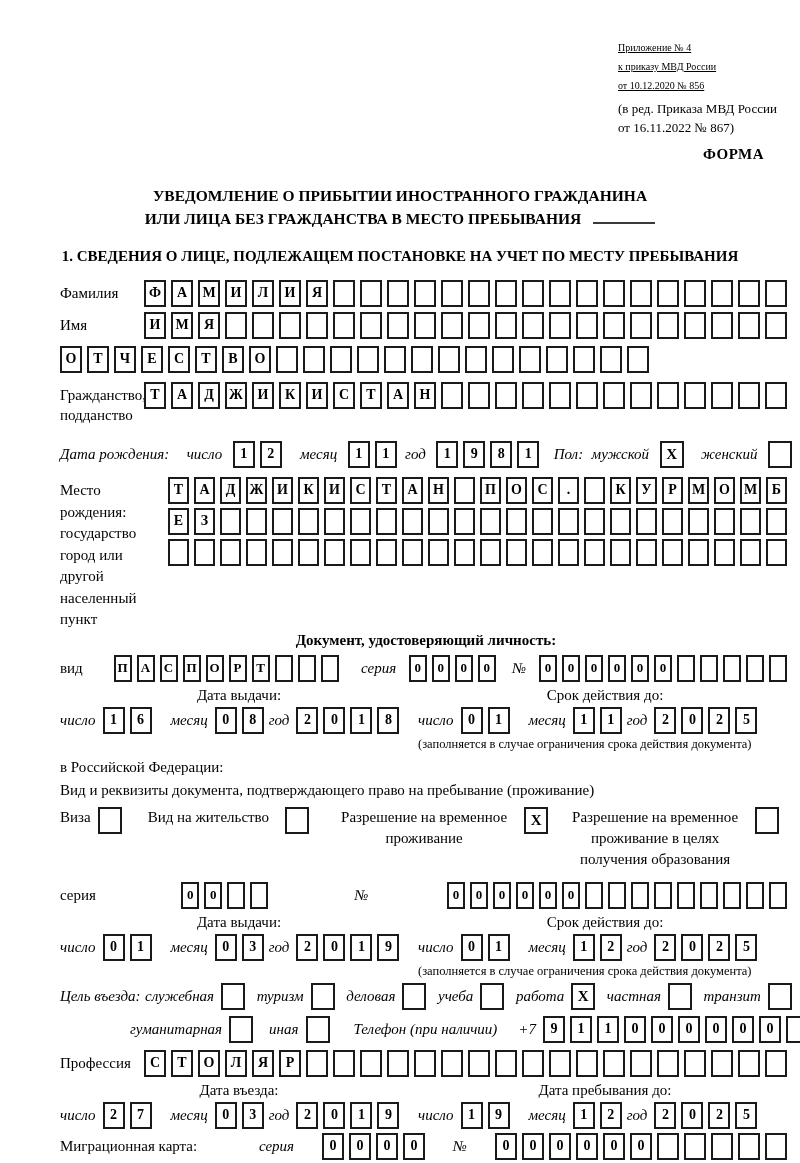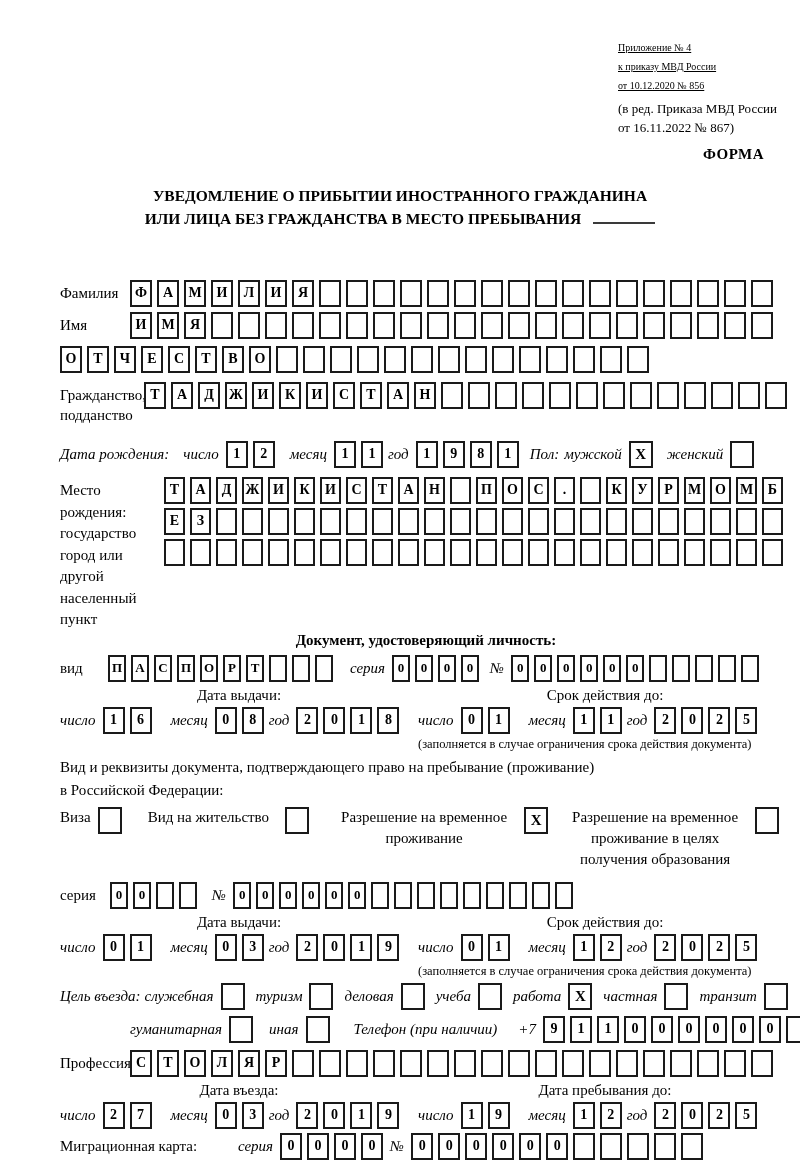--- a/index.html
+++ b/index.html
@@ -9,21 +9,21 @@
   .appendix{position:absolute;top:38px;left:618px;font-size:10px;line-height:19px;text-decoration:underline;}
   .edition{position:absolute;top:99px;left:618px;font-size:13px;line-height:19px;}
   .form-label{position:absolute;top:146px;left:703px;font-weight:700;font-size:15px;letter-spacing:.5px;}
 
   .title{position:absolute;top:184px;left:0;width:100%;text-align:center;font-weight:700;font-size:15.5px;line-height:23px;}
   .blank-line{display:inline-block;width:62px;border-bottom:2.5px solid #3a3a3a;height:14px;margin-left:12px;}
   .section-heading{position:absolute;top:248px;left:0;width:100%;text-align:center;font-weight:700;font-size:15px;}
 
   .content{position:absolute;top:280px;left:60px;width:732px;}
 
-  .frow{display:flex;align-items:flex-start;margin-bottom:5px;}
+  .frow{display:flex;align-items:flex-start;margin-bottom:5px;justify-content:space-between;}
   .flabel{font-size:15px;line-height:27px;flex-shrink:0;}
   .flabel.two{line-height:20px;padding-top:3px;}
   .lblline{display:block;}
 
   .cells{display:inline-block;white-space:nowrap;flex-shrink:0;}
   .cell{display:inline-block;box-sizing:border-box;width:22px;height:27px;border:2px solid #1a1a1a;
         margin-right:5px;text-align:center;font-weight:700;font-size:14px;line-height:22px;
         background:#fff;vertical-align:top;}
   .tight .cell{width:21px;margin-right:5px;}
   .md .cell{width:18px;margin-right:5px;font-size:13px;}
@@ -70,20 +70,21 @@
     <div>(в ред. Приказа МВД России</div>
     <div>от 16.11.2022 № 867)</div>
   </div>
   <div class="form-label">ФОРМА</div>
 
   <div class="title">
     <div>УВЕДОМЛЕНИЕ О ПРИБЫТИИ ИНОСТРАННОГО ГРАЖДАНИНА</div>
     <div><span>ИЛИ ЛИЦА БЕЗ ГРАЖДАНСТВА В МЕСТО ПРЕБЫВАНИЯ</span><span class="blank-line"></span></div>
   </div>
 
+  <div class="section-heading">1. СВЕДЕНИЯ О ЛИЦЕ, ПОДЛЕЖАЩЕМ ПОСТАНОВКЕ НА УЧЕТ ПО МЕСТУ ПРЕБЫВАНИЯ</div>
 
   <div class="content">
 
     <div class="frow">
       <span class="flabel" style="width:70px">Фамилия</span>
       <span class="cells"><span class="cell">Ф</span><span class="cell">А</span><span class="cell">М</span><span class="cell">И</span><span class="cell">Л</span><span class="cell">И</span><span class="cell">Я</span><span class="cell"></span><span class="cell"></span><span class="cell"></span><span class="cell"></span><span class="cell"></span><span class="cell"></span><span class="cell"></span><span class="cell"></span><span class="cell"></span><span class="cell"></span><span class="cell"></span><span class="cell"></span><span class="cell"></span><span class="cell"></span><span class="cell"></span><span class="cell"></span><span class="cell"></span></span>
     </div>
 
     <div class="frow" style="margin-bottom:7px">
       <span class="flabel" style="width:70px">Имя</span>
@@ -161,22 +162,22 @@
           <span class="cells"><span class="cell">0</span><span class="cell">1</span></span>
           <span class="dlabel ml14">месяц</span>
           <span class="cells"><span class="cell">1</span><span class="cell">1</span></span>
           <span class="dlabel">год</span>
           <span class="cells"><span class="cell">2</span><span class="cell">0</span><span class="cell">2</span><span class="cell">5</span></span>
         </div>
         <div class="dnote">(заполняется в случае ограничения срока действия документа)</div>
       </div>
     </div>
 
+    <div class="intro">в Российской Федерации:</div>
     <div class="intro">Вид и реквизиты документа, подтверждающего право на пребывание (проживание)</div>
-    <div class="intro">в Российской Федерации:</div>
 
     <div class="opts">
       <div class="opt">
         <span class="opt-label">Виза</span>
         <span class="checkbox"></span>
       </div>
       <div class="opt" style="margin-left:26px">
         <span class="opt-label">Вид на жительство</span>
         <span class="checkbox" style="margin-left:16px"></span>
       </div>

